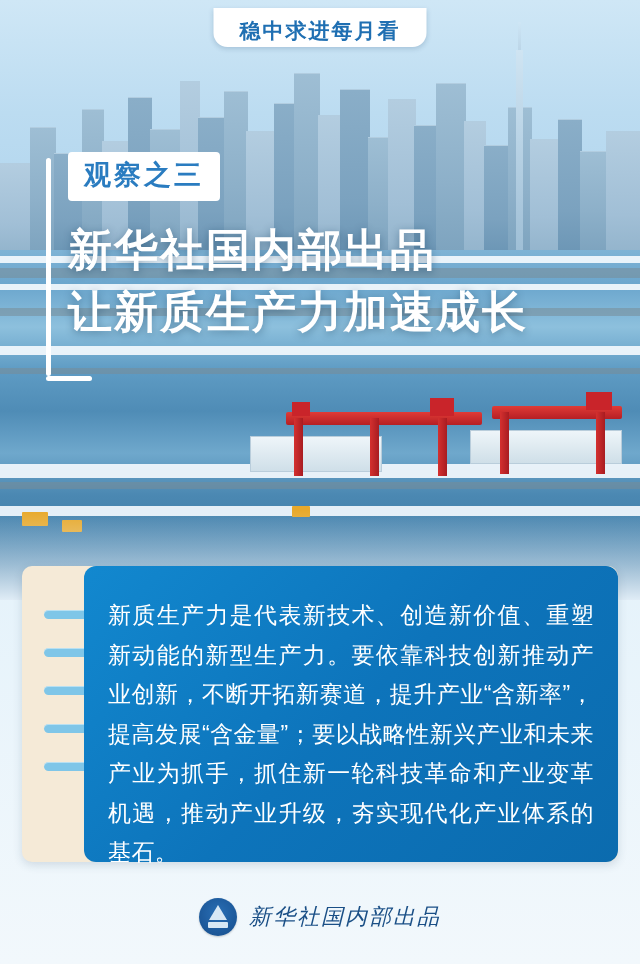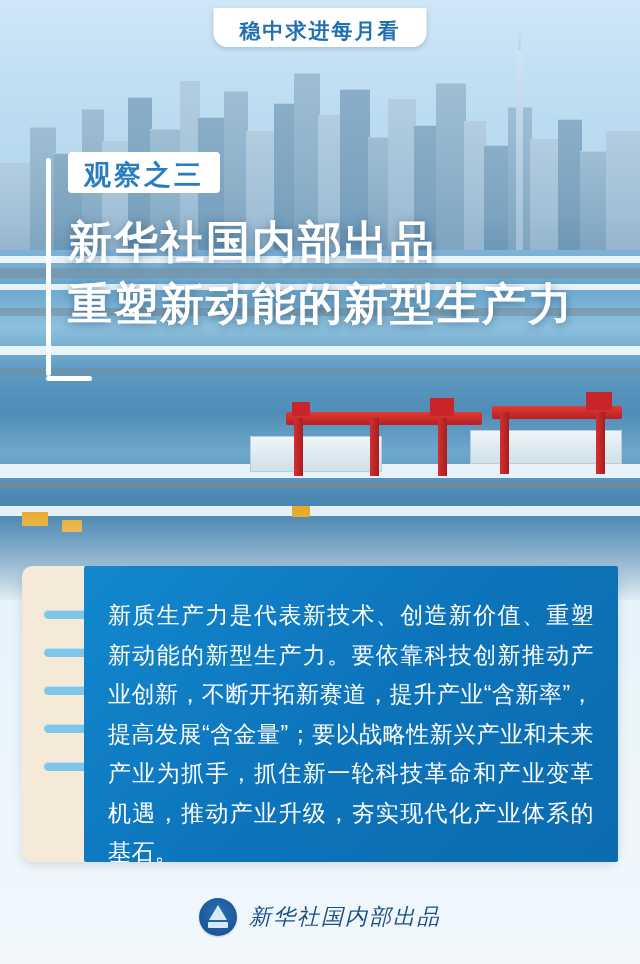--- a/index.html
+++ b/index.html
@@ -143,21 +143,21 @@
     background: #ffffff;
     border-radius: 3px;
   }
   .tag {
     display: inline-block;
     background: #ffffff;
     color: #2a7cc0;
     font-size: 27px;
     font-weight: bold;
     letter-spacing: 3px;
-    padding: 5px 16px 0;
+    padding: 5px 16px 8px;
     border-radius: 4px;
     white-space: nowrap;
   }
   .headline {
     margin-top: 20px;
     color: #ffffff;
     font-size: 44px;
     font-weight: bold;
     line-height: 1.32;
     letter-spacing: 2px;
@@ -177,21 +177,21 @@
     box-shadow: 0 3px 10px rgba(40,70,95,0.16);
   }
   .card-inner {
     position: absolute;
     left: 62px;
     top: 0;
     width: 534px;
     height: 296px;
     background: #0e7bc4;
     background: linear-gradient(135deg, #1288cf 0%, #0d74bb 50%, #0b6bae 100%);
-    border-radius: 2px;
+    border-radius: 12px;
   }
   .rings {
     position: absolute;
     left: 22px;
     top: 44px;
     width: 58px;
   }
   .ring {
     width: 58px;
     height: 9px;
@@ -328,21 +328,21 @@
     </div>
 
     <div class="photo-fade"></div>
   </div>
 
   <div class="top-pill">稳中求进每月看</div>
 
   <div class="headline-wrap">
     <div class="tag">观察之三</div>
     <div class="headline">新华社国内部出品</div>
-    <div class="headline" style="margin-top:4px;">重塑新动能的新型生产力</div>
+    <div class="headline" style="margin-top:4px;">让新质生产力加速成长</div>
   </div>
 
   <div class="card-outer">
     <div class="rings">
       <div class="ring"></div>
       <div class="ring"></div>
       <div class="ring"></div>
       <div class="ring"></div>
       <div class="ring"></div>
     </div>

